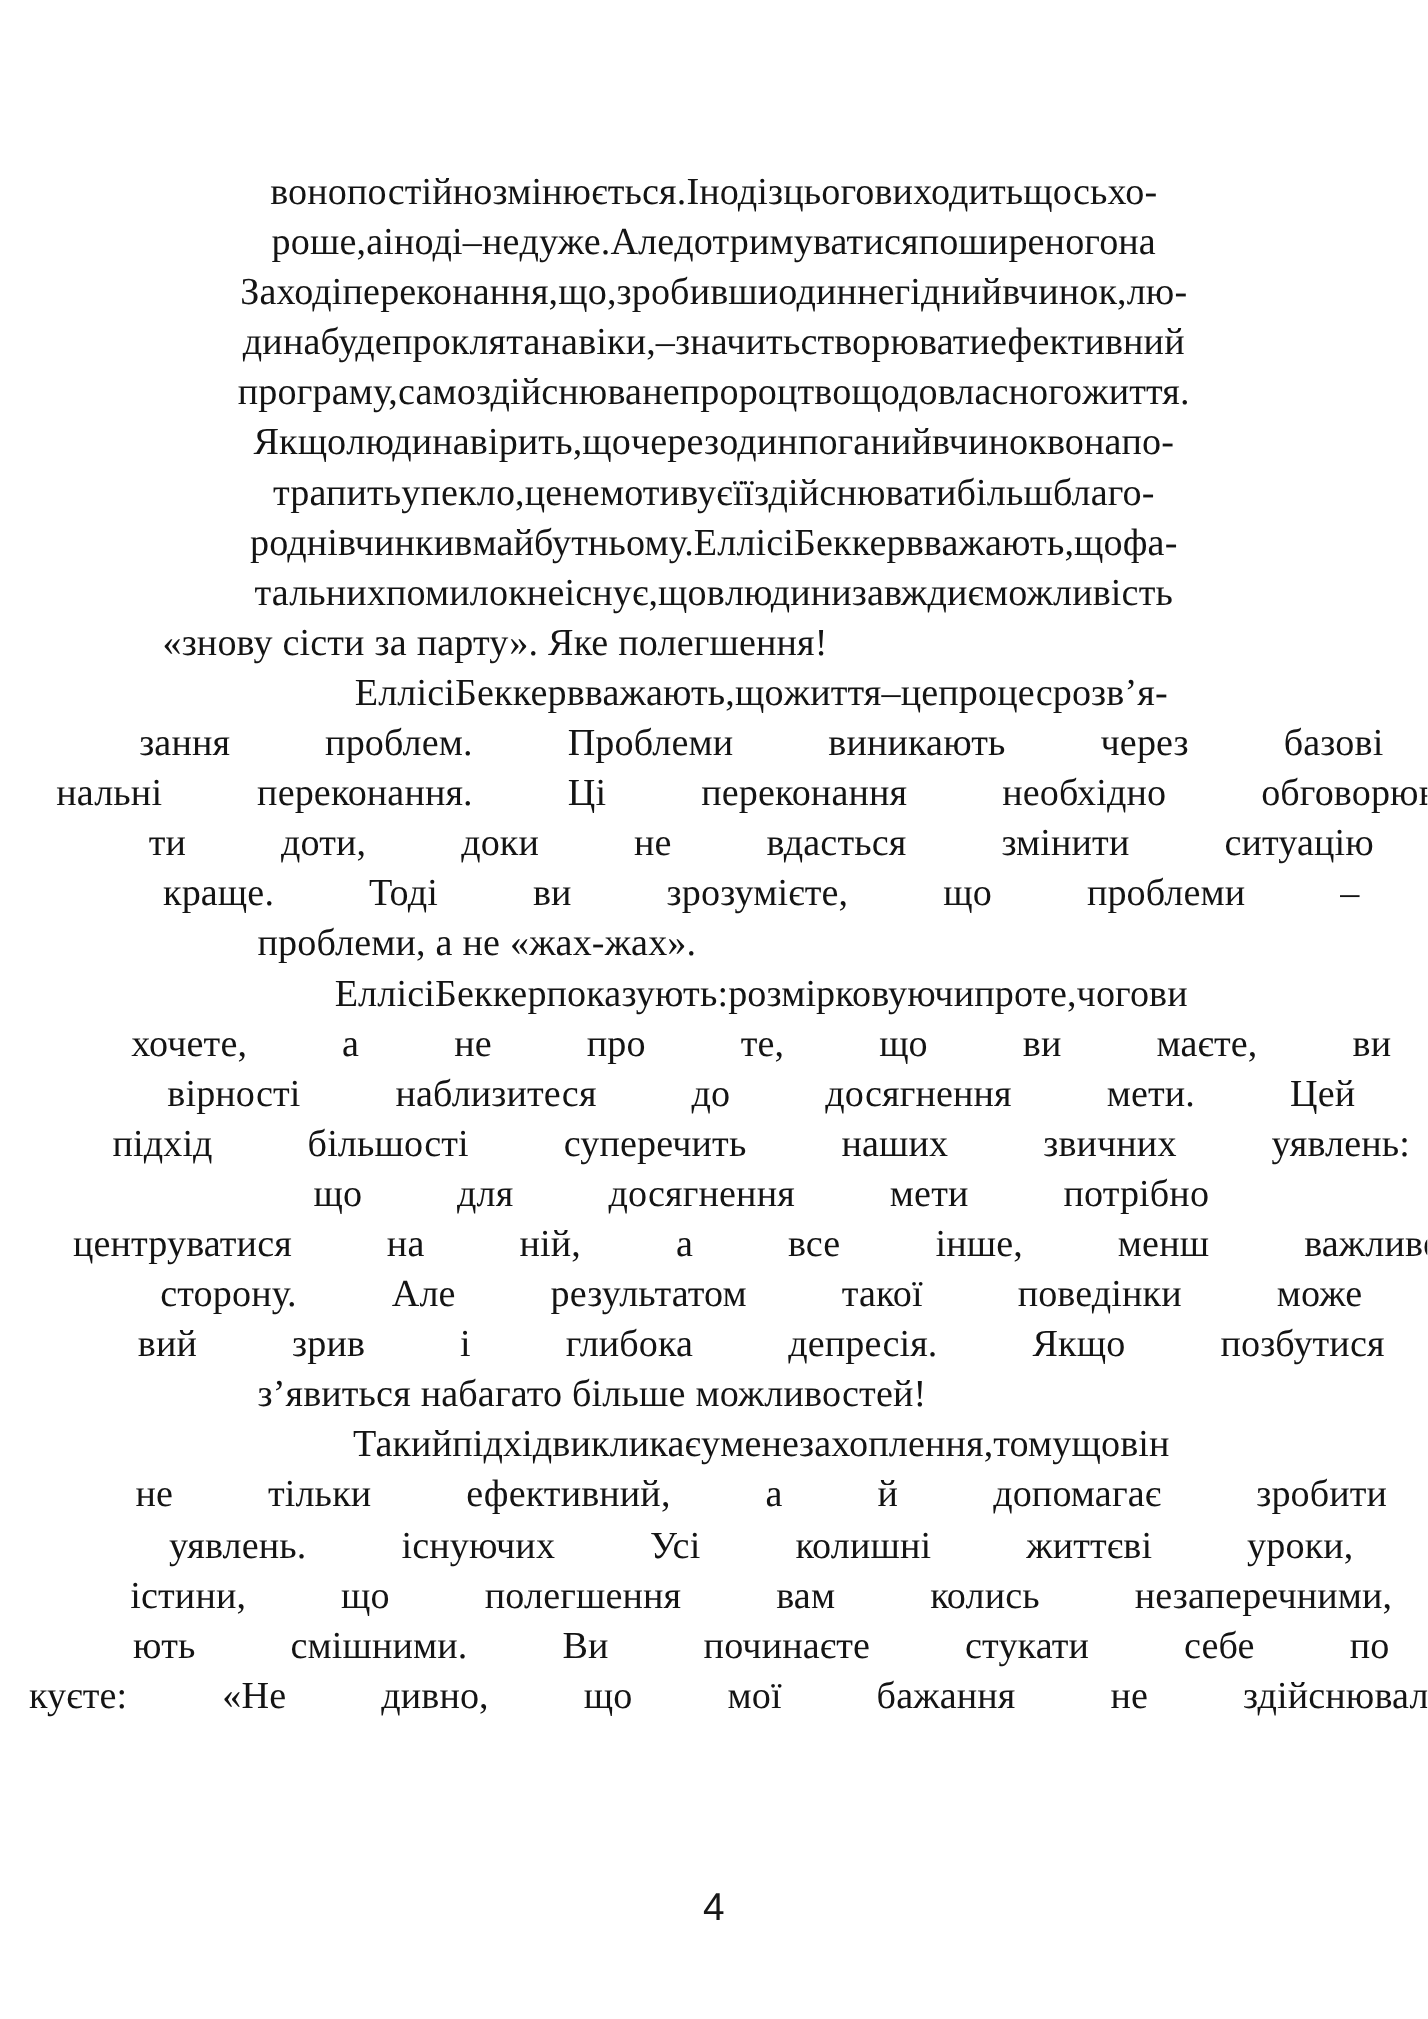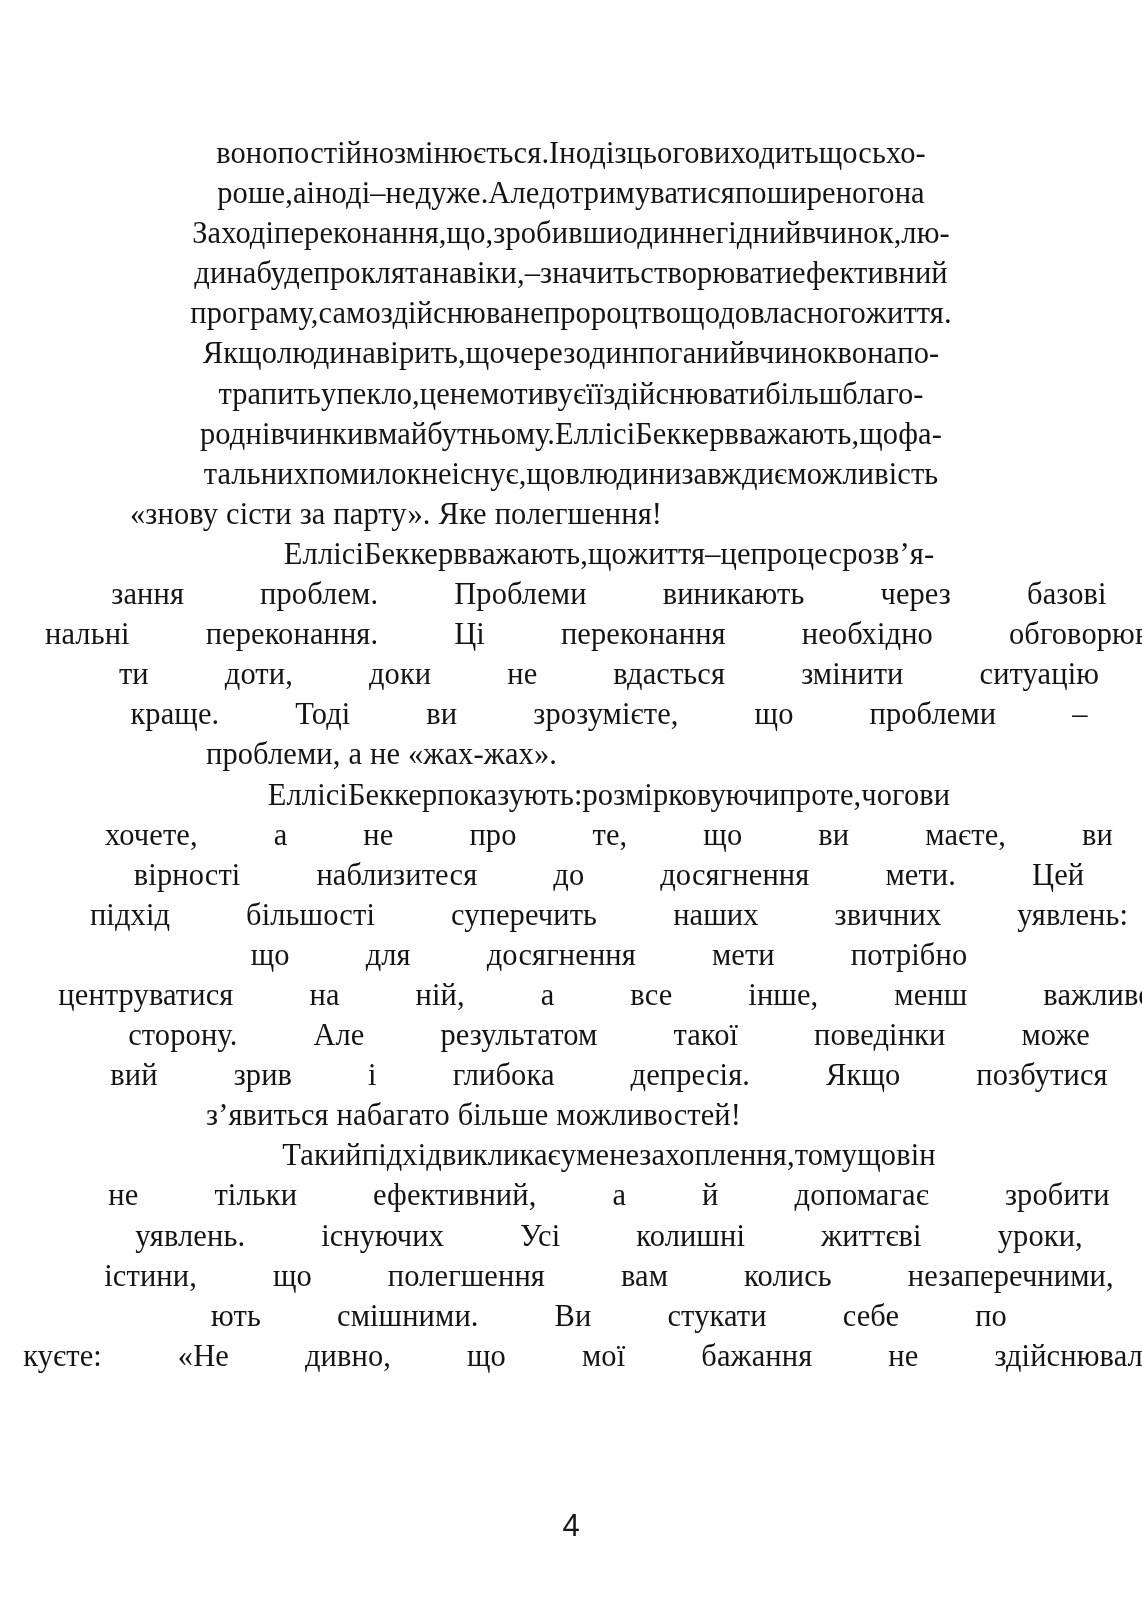--- a/index.html
+++ b/index.html
@@ -336,20 +336,21 @@
           <span>що</span>
           <span>полегшення</span>
           <span>вам</span>
           <span>колись</span>
           <span>незаперечними,</span>
         </span>
         <span class="line justified">
           <span>ють</span>
           <span>смішними.</span>
           <span>Ви</span>
+          <span>починаєте</span>
           <span>стукати</span>
           <span>себе</span>
           <span>по</span>
         </span>
         <span class="line justified">
           <span>куєте:</span>
           <span>«Не</span>
           <span>дивно,</span>
           <span>що</span>
           <span>мої</span>

